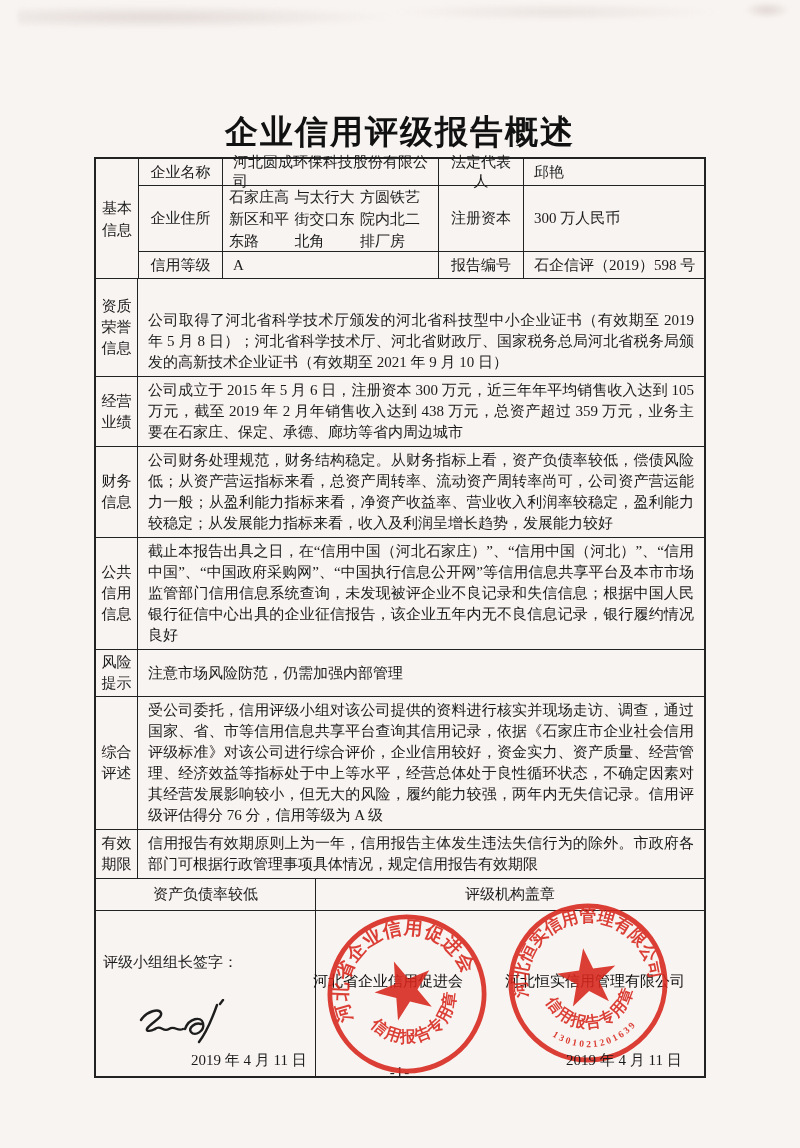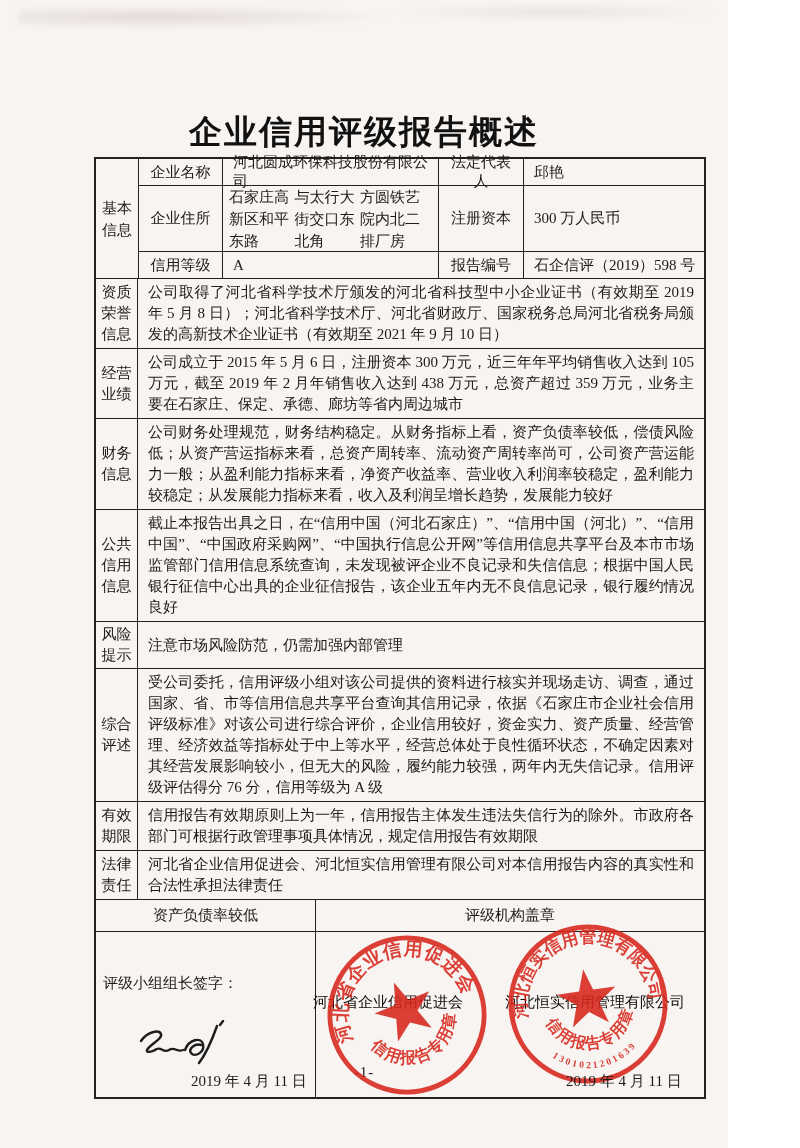--- a/index.html
+++ b/index.html
@@ -4,21 +4,21 @@
 <style>
   * { box-sizing: border-box; margin: 0; padding: 0; }
   html,body { width: 800px; }
   body {
     font-family: "Liberation Serif", serif;
     color: #1b1b1b;
     background: #ffffff;
   }
   .page {
     position: relative;
-    width: 728px;
+    width: 800px;
     height: 1148px;
     background: #f8f4f1;
     overflow: hidden;
   }
   
   .smudge { position: absolute; pointer-events: none; filter: blur(2px); }
   .smudge.a { left: 18px; top: 5px; width: 380px; height: 24px;
     background: radial-gradient(ellipse at 35% 50%, rgba(150,130,125,.22), rgba(150,130,125,0) 70%); }
   .smudge.b { left: 390px; top: 3px; width: 330px; height: 18px;
     background: radial-gradient(ellipse at 50% 50%, rgba(160,140,135,.15), rgba(160,140,135,0) 70%); }
@@ -69,21 +69,21 @@
     display: flex; align-items: center; justify-content: center;
     text-align: center; line-height: 21px; padding: 2px 5px;
   }
   .sec-content {
     flex: 1;
     padding: 3px 10px;
     line-height: 21px;
     text-align: justify;
   }
   .vcenter { display: flex; align-items: center; }
-  .h62  { min-height: 62px; }
+  .h62  { min-height: 62px; margin-top: 28px; }
   .h69  { min-height: 69px; }
   .h88  { min-height: 88px; }
   .h84  { min-height: 84px; }
   .h40  { min-height: 40px; }
   .h126 { min-height: 126px; }
   .h46  { min-height: 46px; }
   .h39  { min-height: 39px; }
 
   
   .ft-head { display: flex; border-top: 1.5px solid #222; height: 32px; }
@@ -168,24 +168,20 @@
       <div class="sec-content h40 vcenter">注意市场风险防范，仍需加强内部管理</div>
     </div>
     <div class="sec">
       <div class="sec-label">综合评述</div>
       <div class="sec-content h126">受公司委托，信用评级小组对该公司提供的资料进行核实并现场走访、调查，通过国家、省、市等信用信息共享平台查询其信用记录，依据《石家庄市企业社会信用评级标准》对该公司进行综合评价，企业信用较好，资金实力、资产质量、经营管理、经济效益等指标处于中上等水平，经营总体处于良性循环状态，不确定因素对其经营发展影响较小，但无大的风险，履约能力较强，两年内无失信记录。信用评级评估得分 76 分，信用等级为 A 级</div>
     </div>
     <div class="sec">
       <div class="sec-label">有效期限</div>
       <div class="sec-content h46">信用报告有效期原则上为一年，信用报告主体发生违法失信行为的除外。市政府各部门可根据行政管理事项具体情况，规定信用报告有效期限</div>
     </div>
-    <div class="sec">
-      <div class="sec-label">法律责任</div>
-      <div class="sec-content h39">河北省企业信用促进会、河北恒实信用管理有限公司对本信用报告内容的真实性和合法性承担法律责任</div>
-    </div>
 
     <div class="ft-head">
       <div class="lh">资产负债率较低</div>
       <div class="rh">评级机构盖章</div>
     </div>
 
     <div class="ft-body">
       <div class="ft-left">
         <div class="signer-label">评级小组组长签字：</div>
         <svg class="signature" width="108" height="50" viewBox="0 0 108 50">

